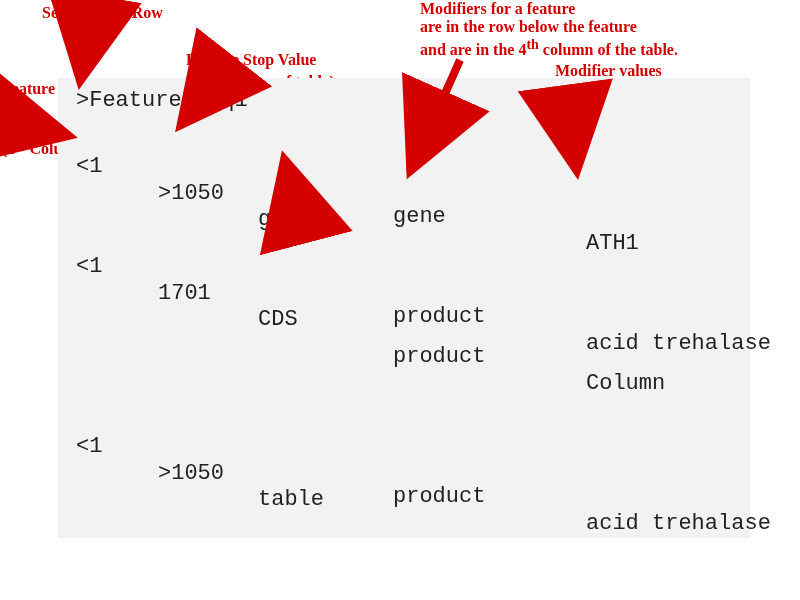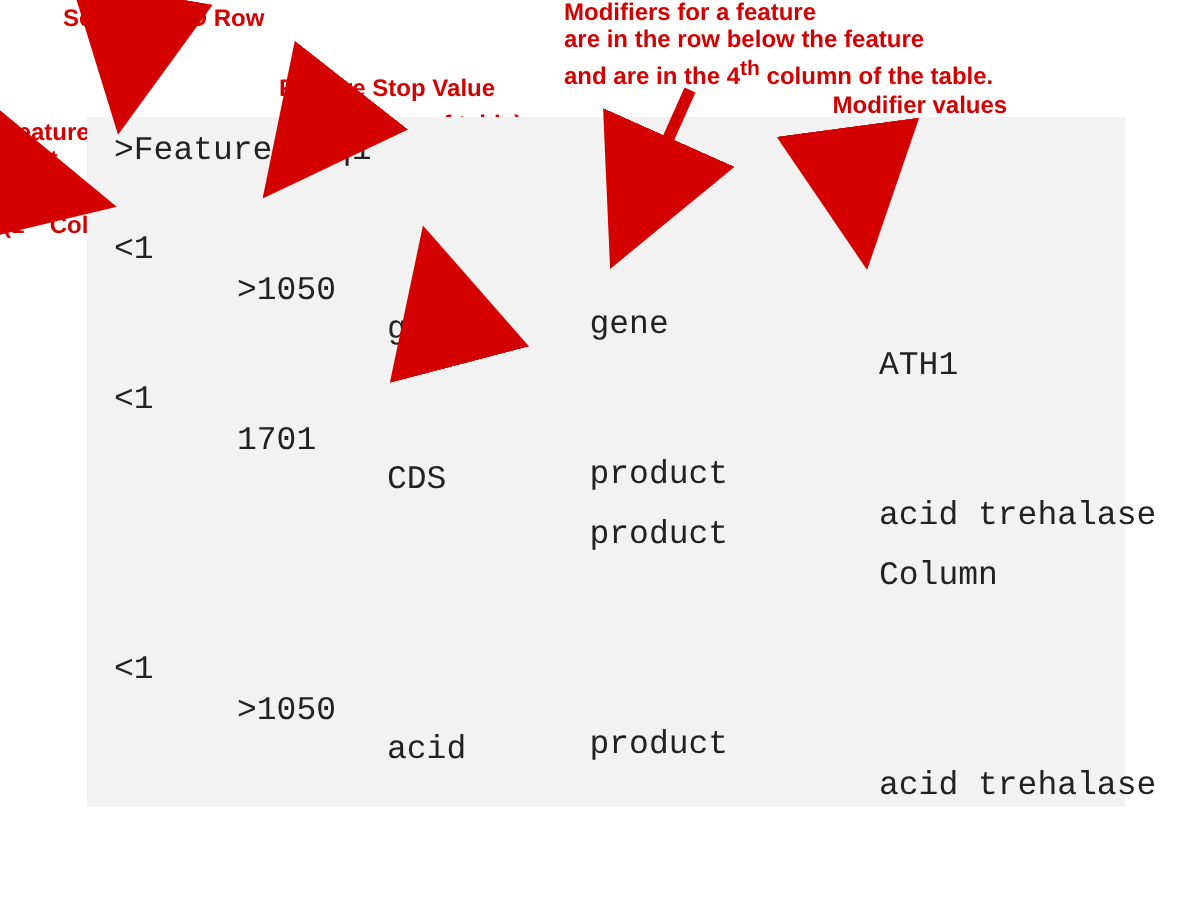--- a/index.html
+++ b/index.html
@@ -6,35 +6,35 @@
   .stage{position:relative;width:800px;height:600px}
   
   .box{position:absolute;left:58px;top:78px;width:692px;height:460px;background:#f2f2f2;font-family:"Courier New",monospace;font-size:22px;color:#222;line-height:1.2}
   .row{position:absolute;left:0;right:0;height:26px;white-space:pre}
   .c1{position:absolute;left:18px}
   .c2{position:absolute;left:100px}
   .c3{position:absolute;left:200px}
   .c4{position:absolute;left:335px}
   .c5{position:absolute;left:528px}
   
-  .ann{position:absolute;color:#d40000;font-family:Liberation Sans, sans-serif;font-size:16px;font-weight:bold;line-height:1.15}
+  .ann{position:absolute;color:#d40000;font-family:Liberation Serif, serif;font-size:16px;font-weight:bold;line-height:1.15}
   .ann sup{font-size:14px}
   
   svg.arrows{position:absolute;left:0;top:0;width:800px;height:600px;pointer-events:none}
 </style>
 </head>
 <body>
 
 <div class="stage">
 
   <div class="ann" style="left:42px;top:4px">Sequence ID Row</div>
   <div class="ann" style="left:2px;top:80px;width:60px">Feature<br>Start<br>Value<br><span style="white-space:nowrap">(1<sup>st</sup> Column of table)</span></div>
   <div class="ann" style="left:186px;top:51px">Feature Stop Value<br>(2<sup>nd</sup> Column of table)</div>
   <div class="ann" style="left:295px;top:195px">Feature<br>(3<sup>rd</sup> Column of table)</div>
-  <div class="ann" style="left:376px;top:0px">Modifiers for a feature<br>are in the row below the feature<br>and are in the 4<sup>th</sup> column of the table.</div>
+  <div class="ann" style="left:420px;top:0px">Modifiers for a feature<br>are in the row below the feature<br>and are in the 4<sup>th</sup> column of the table.</div>
   <div class="ann" style="left:555px;top:62px">Modifier values<br>are in the 5<sup>th</sup><br>column of the table</div>
 
   <div class="box">
     <div class="row" style="top:10px"><span class="c1">&gt;Feature Seq1</span></div>
 
     <div class="row" style="top:50px">
       <span class="c1">&lt;1</span>
       <span class="c2">&gt;1050</span>
       <span class="c3">gene</span>
     </div>
@@ -51,21 +51,21 @@
       <span class="c4">product</span>
       <span class="c5">acid trehalase</span>
     </div>
     <div class="row" style="top:240px">
       <span class="c4">product</span>
       <span class="c5">Column</span>
     </div>
     <div class="row" style="top:330px">
       <span class="c1">&lt;1</span>
       <span class="c2">&gt;1050</span>
-      <span class="c3">acid</span>
+      <span class="c3">table</span>
     </div>
     <div class="row" style="top:380px">
       <span class="c4">product</span>
       <span class="c5">acid trehalase</span>
     </div>
   </div>
 
   <svg class="arrows">
     <defs>
       <marker id="ah" markerWidth="14" markerHeight="14" refX="11" refY="6" orient="auto">

